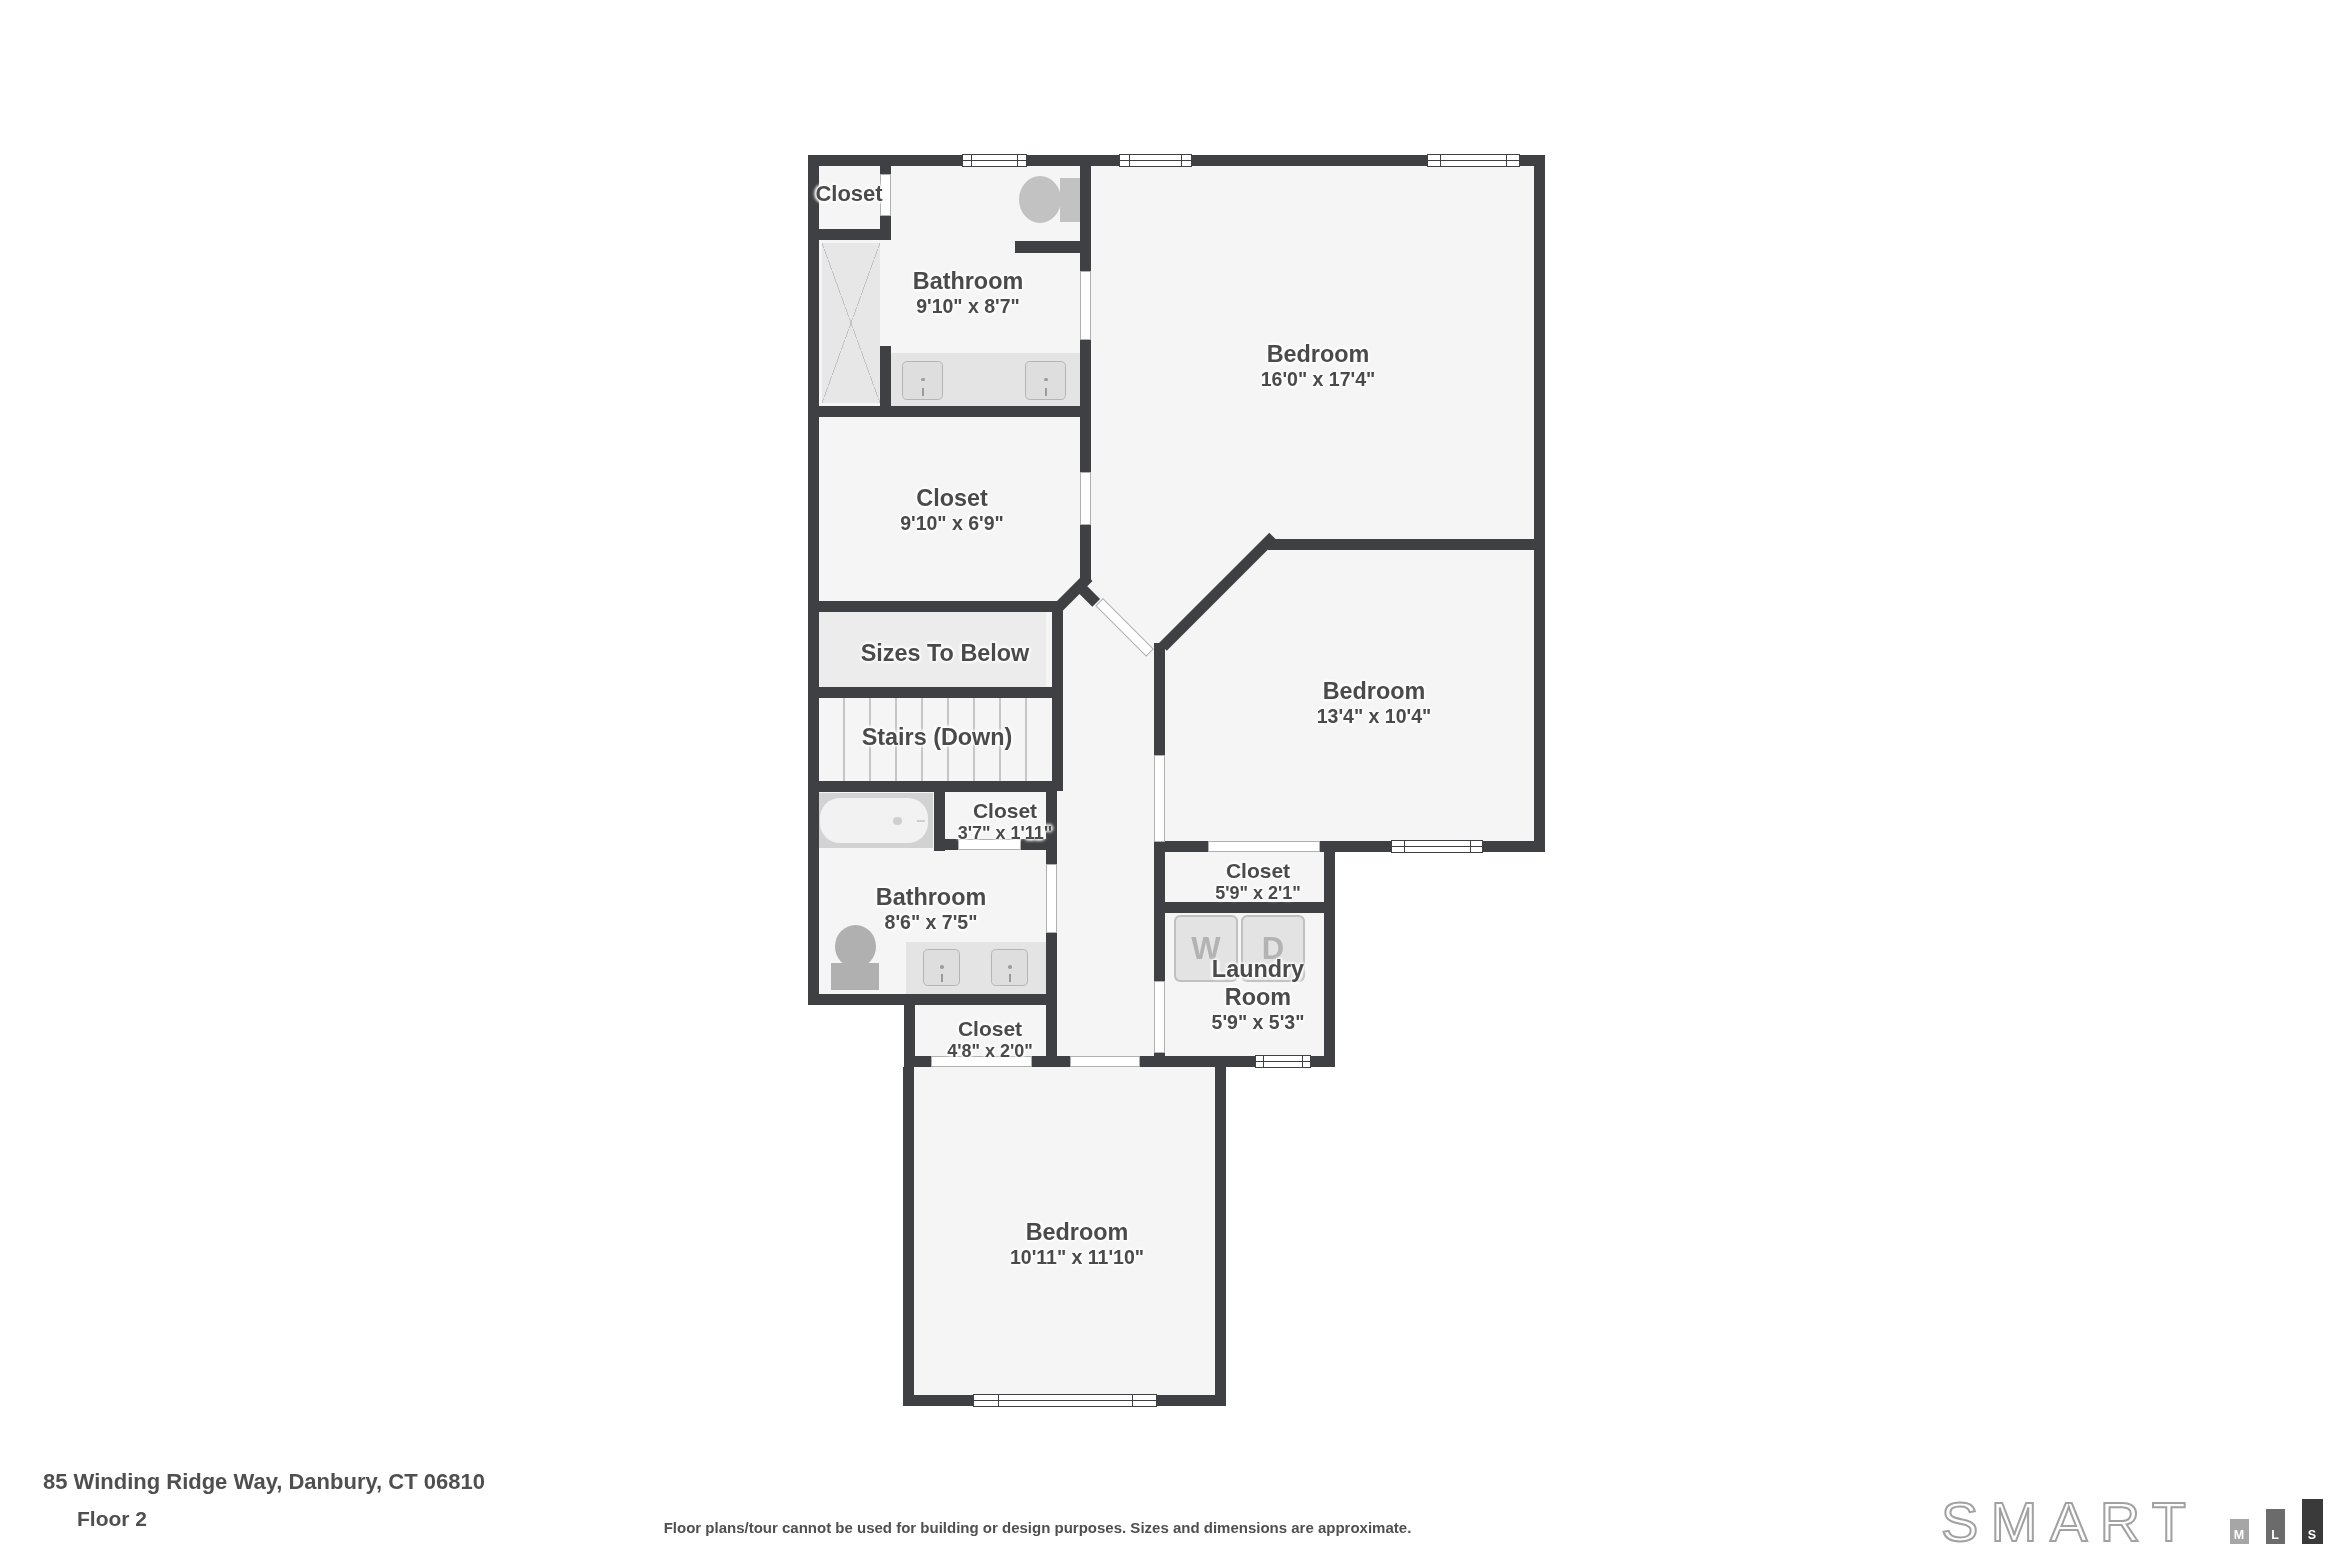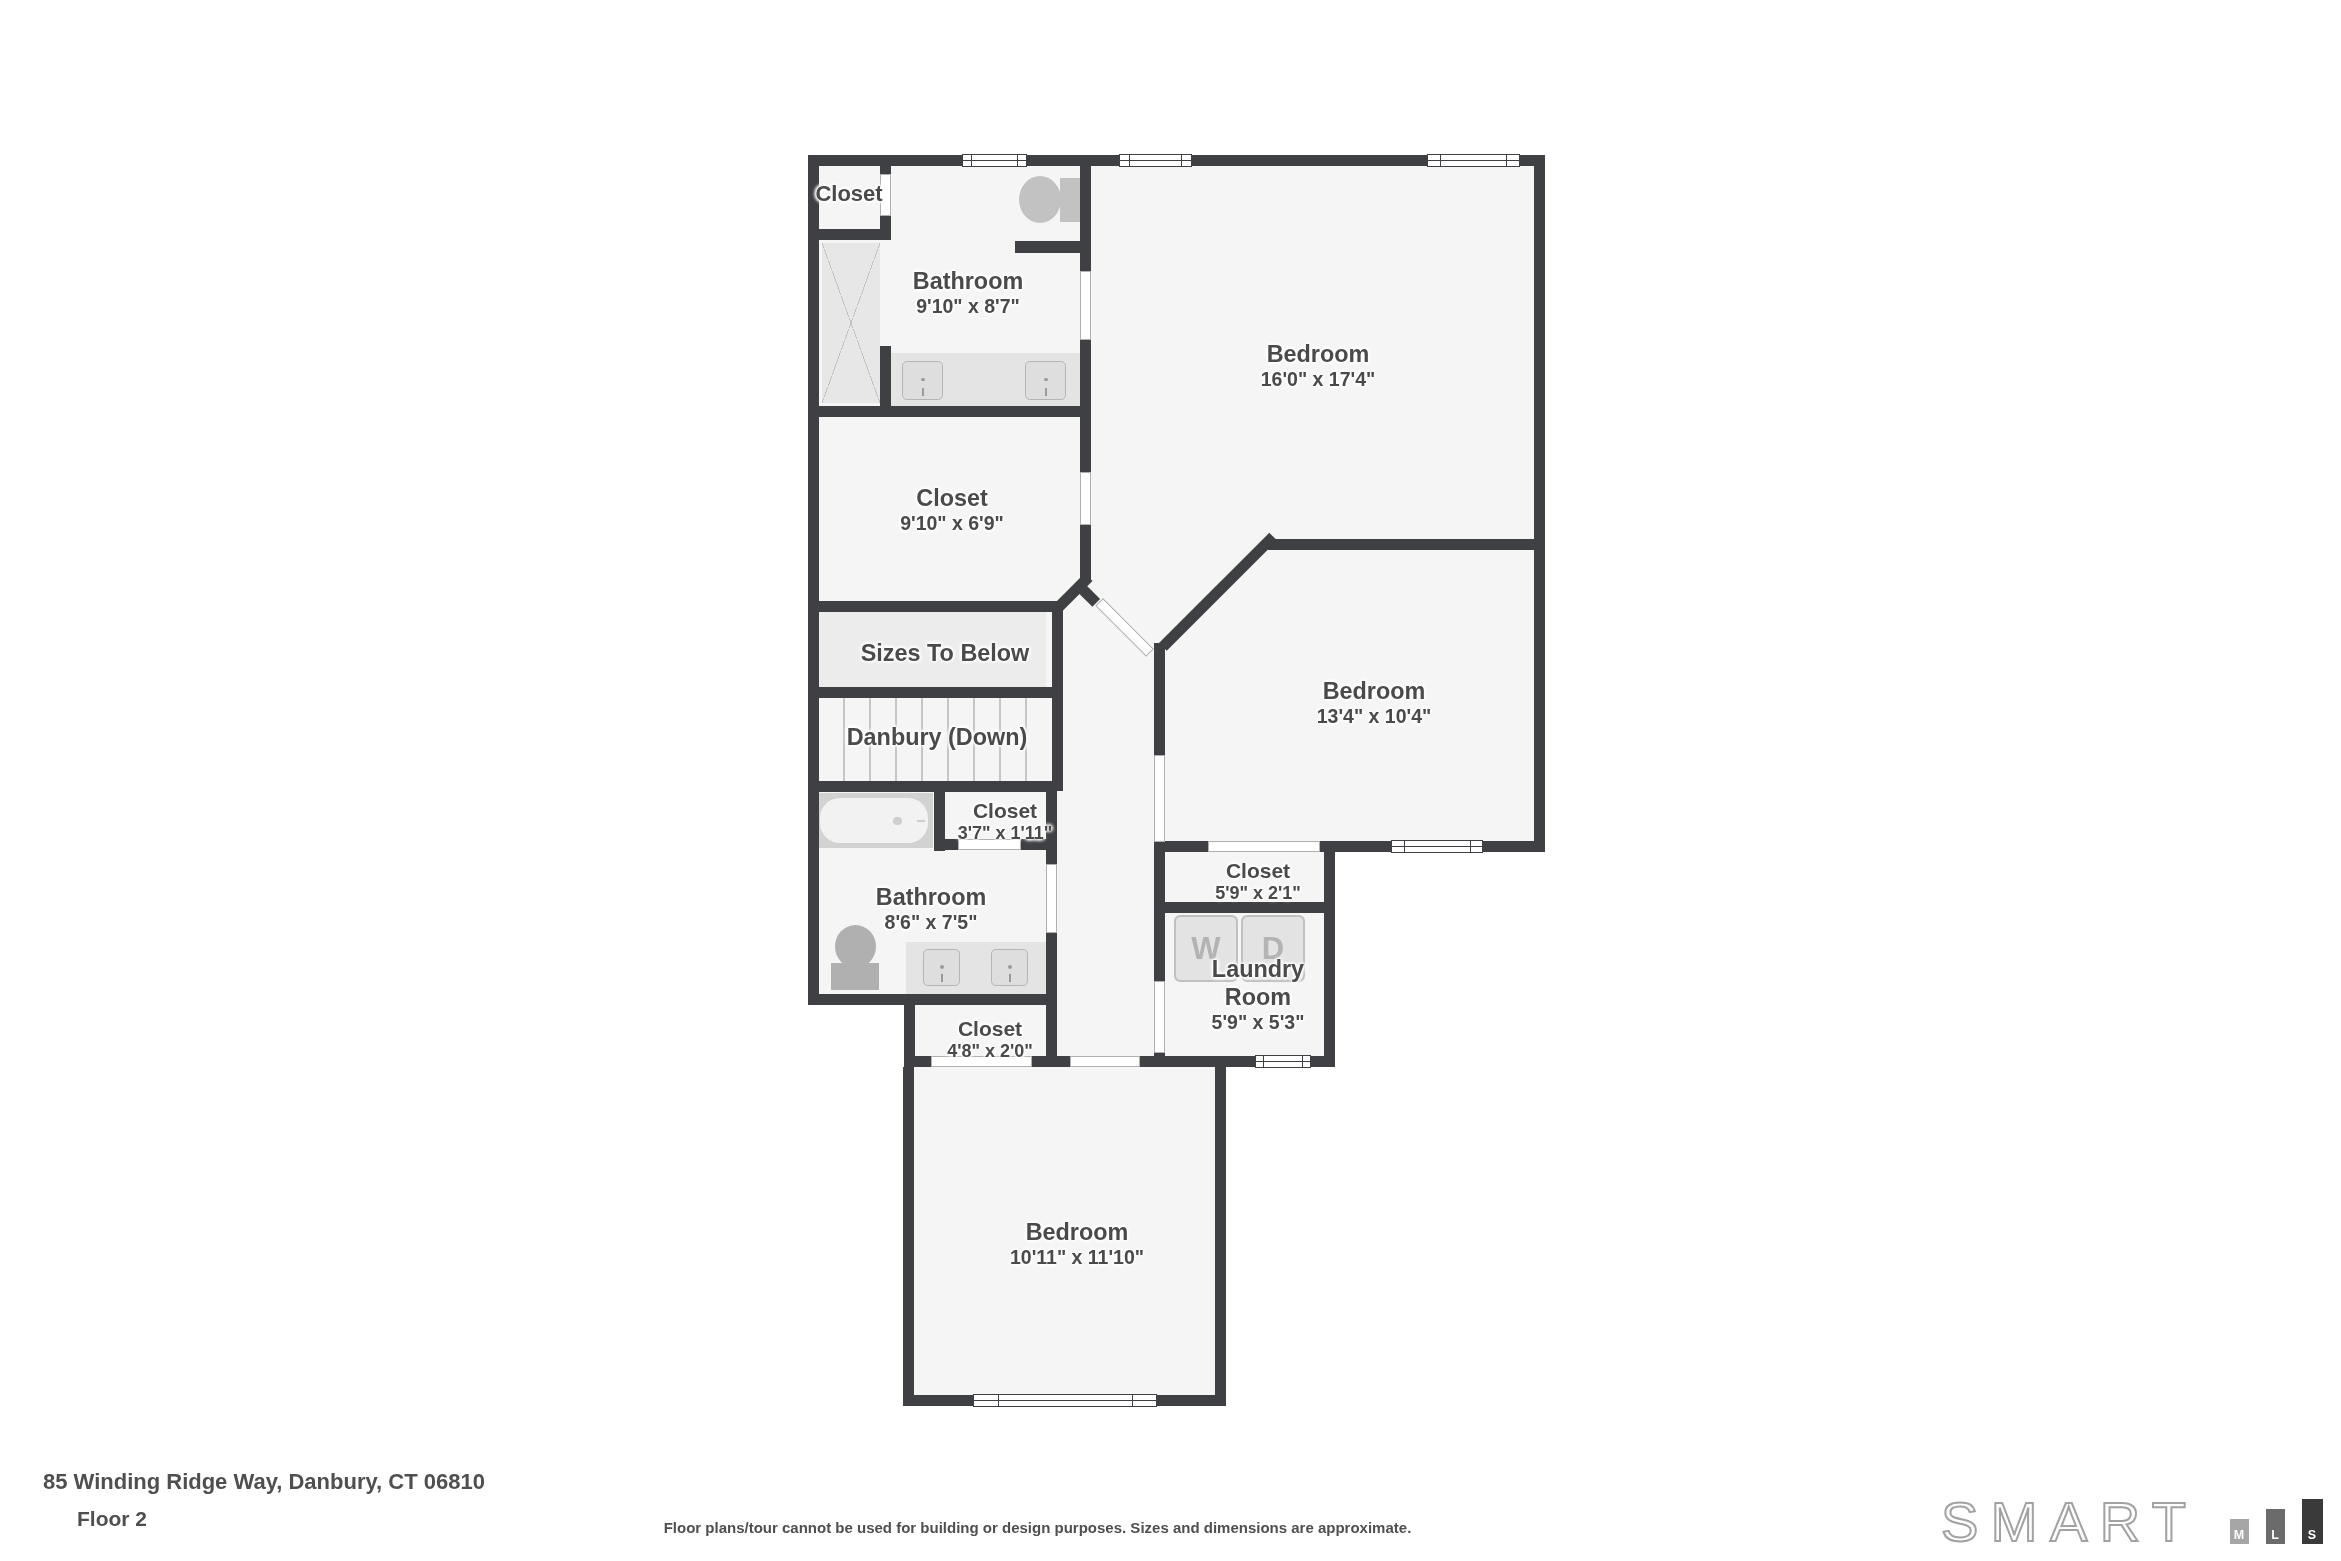--- a/index.html
+++ b/index.html
@@ -202,21 +202,21 @@
       <div class="dm">16'0" x 17'4"</div>
   </div>
   <div class="lbl" style="left:952px;top:510px;">
     <div class="nm">Closet</div>
       <div class="dm">9'10" x 6'9"</div>
   </div>
   <div class="lbl" style="left:945px;top:653px;">
     <div class="nm">Sizes To Below</div>
   </div>
   <div class="lbl" style="left:937px;top:737px;">
-    <div class="nm">Danbury (Down)</div>
+    <div class="nm">Stairs (Down)</div>
   </div>
   <div class="lbl small" style="left:1005px;top:821px;">
     <div class="nm">Closet</div>
       <div class="dm">3'7" x 1'11"</div>
   </div>
   <div class="lbl" style="left:931px;top:909px;">
     <div class="nm">Bathroom</div>
       <div class="dm">8'6" x 7'5"</div>
   </div>
   <div class="lbl" style="left:1374px;top:703px;">

